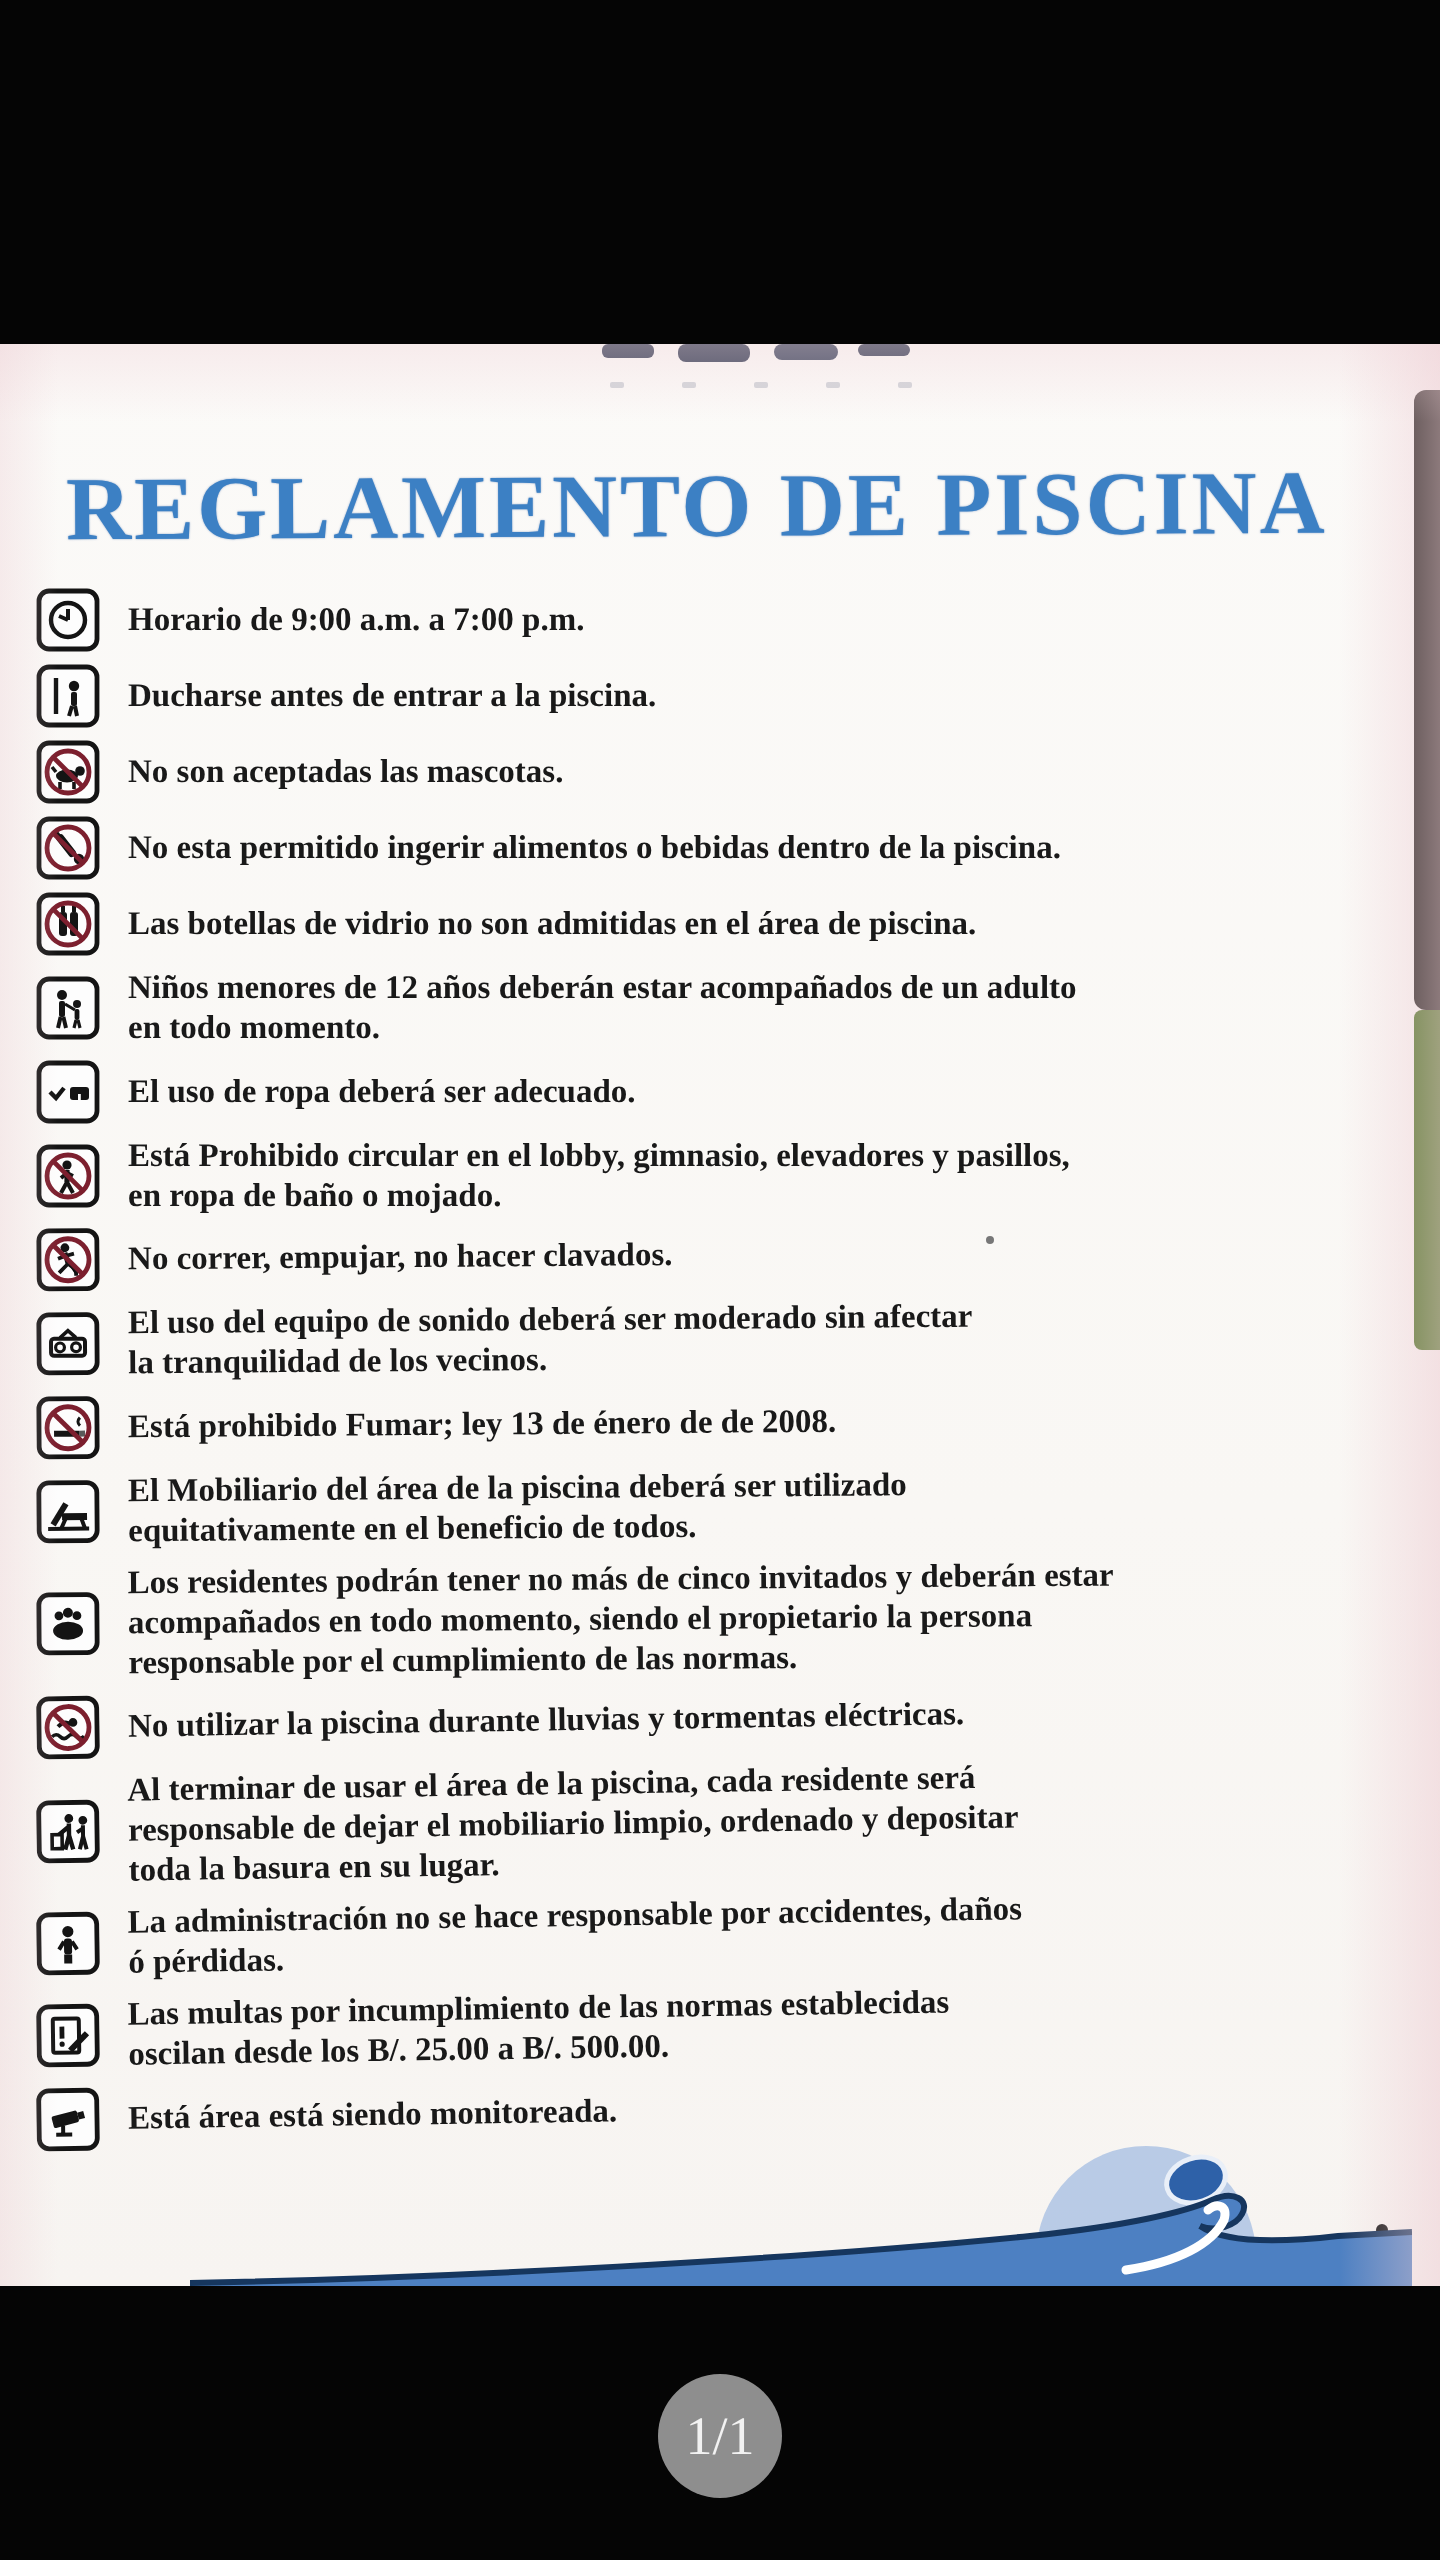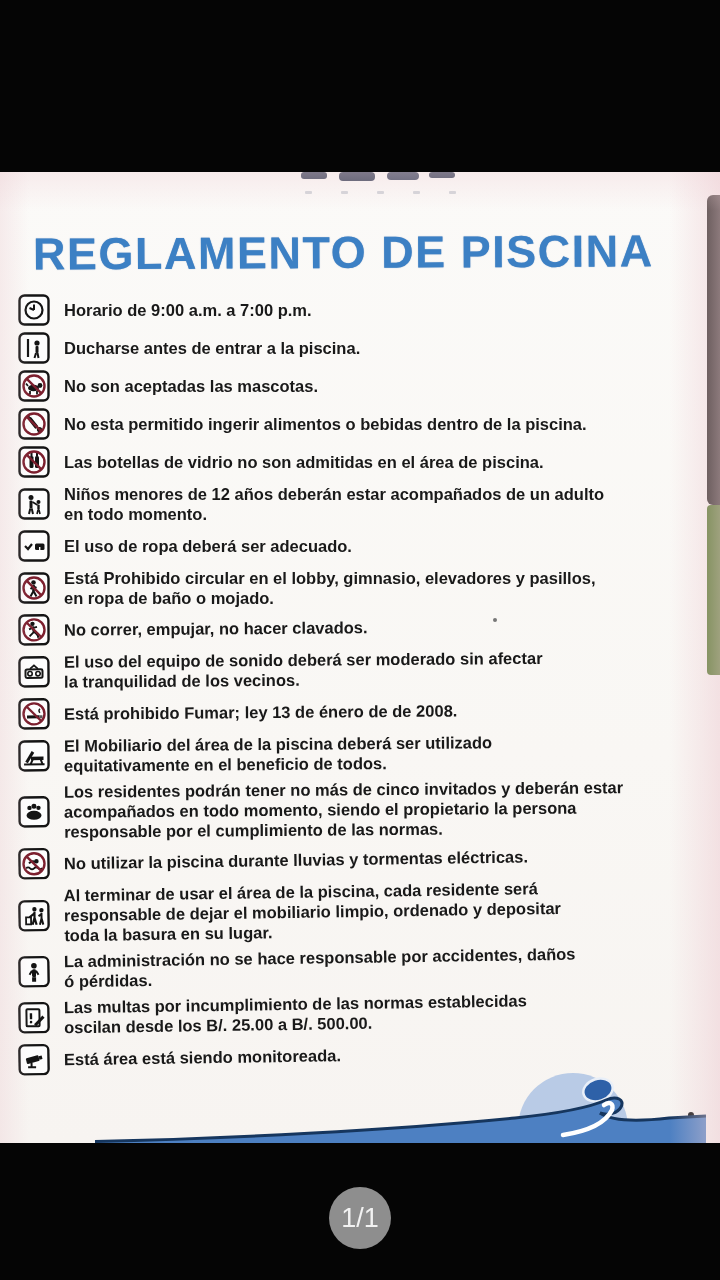--- a/index.html
+++ b/index.html
@@ -1,18 +1,18 @@
 <!DOCTYPE html>
 <html><head>
 <meta charset="utf-8">
 <style>
   html,body{margin:0;padding:0;background:#000;}
   *{box-sizing:border-box;}
   .screen{position:relative;width:720px;height:1280px;background:#000;overflow:hidden;
-          font-family:Liberation Sans, sans-serif;}
+          font-family:Liberation Serif, serif;}
   .top-bar{position:absolute;left:0;top:0;width:720px;height:172px;background:#050505;z-index:20;}
   .bottom-bar{position:absolute;left:0;top:1143px;width:720px;height:137px;background:#050505;z-index:20;}
   .page-pill{position:absolute;left:50%;transform:translateX(-50%);top:44px;width:62px;height:62px;
              border-radius:50%;background:#8e8e8e;color:#f2f2f2;font-size:27px;
              display:flex;align-items:center;justify-content:center;}
   .photo{position:absolute;left:0;top:172px;width:720px;height:971px;overflow:hidden;
          background:linear-gradient(180deg,#fbfaf8 0%,#f9f7f4 60%,#f7f4f1 100%);z-index:10;}
   .photo::after{content:"";position:absolute;inset:0;z-index:40;pointer-events:none;background:
      linear-gradient(to right, rgba(236,206,211,.35) 0%, rgba(255,255,255,0) 4%, rgba(255,255,255,0) 93%, rgba(238,206,212,.55) 100%),
      linear-gradient(to bottom, rgba(241,214,218,.4) 0%, rgba(255,255,255,0) 4%);}

